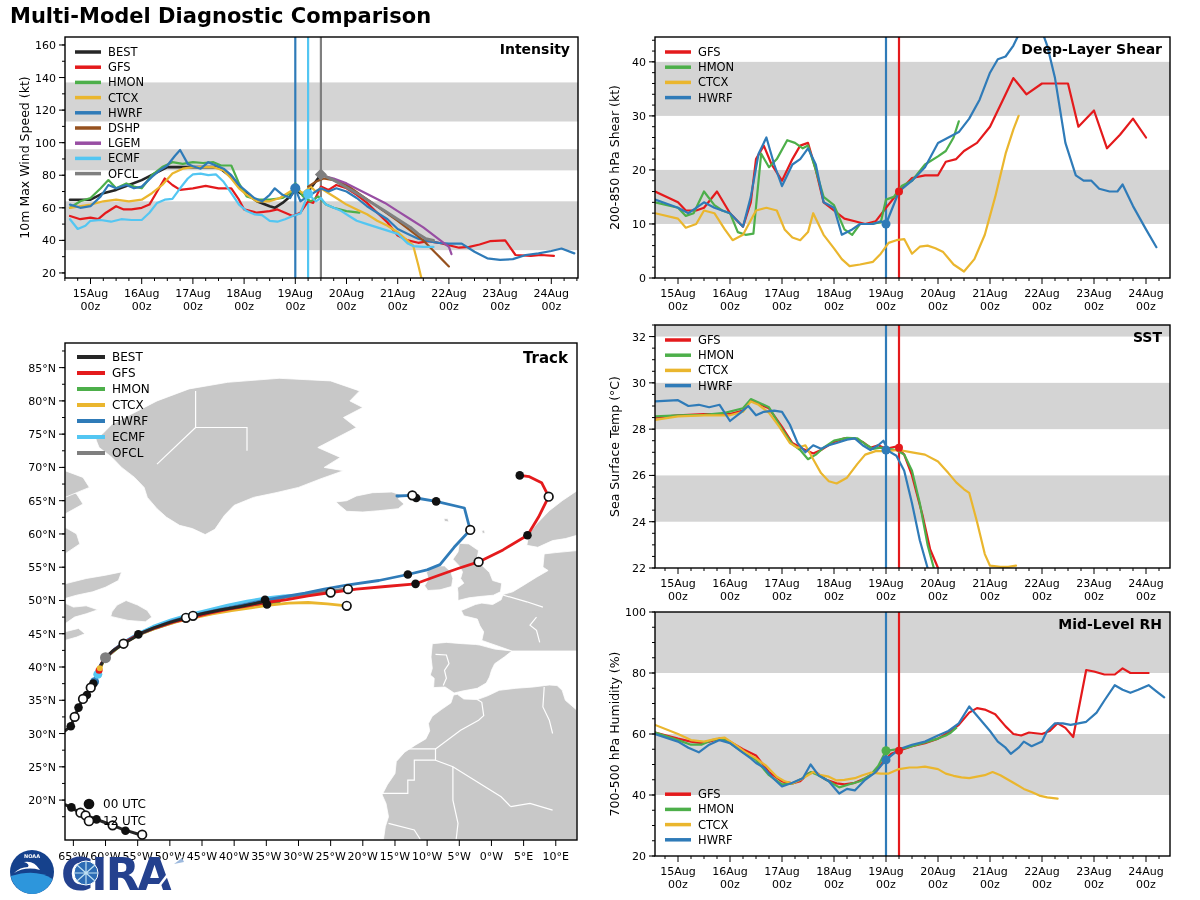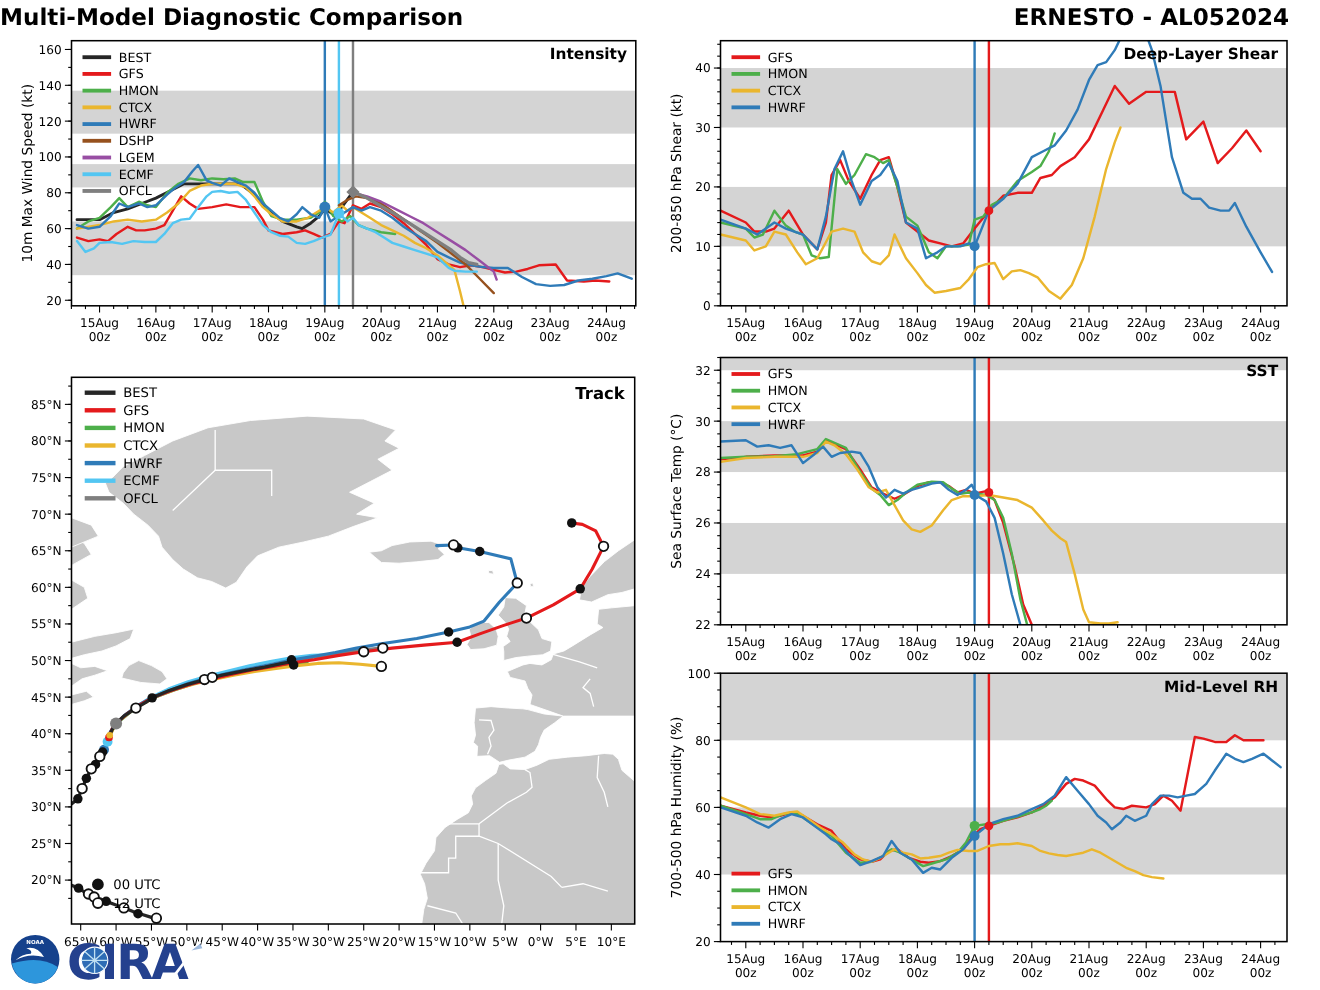--- a/index.html
+++ b/index.html
@@ -1,30 +1,29 @@
 <!DOCTYPE html>
 <html><head>
 <meta charset="utf-8">
 <style>
   html,body{margin:0;padding:0;background:#fff;}
   #stage{position:relative;width:1200px;height:900px;background:#fff;overflow:hidden;
          font-family:"DejaVu Sans","Liberation Sans",sans-serif;}
   .hdr{position:absolute;top:4px;font-weight:bold;font-size:21px;color:#000;}
-  #hdr-left{left:0;}
+  #hdr-left{left:10px;}
   #hdr-right{right:28px;}
   svg text{font-family:"DejaVu Sans","Liberation Sans",sans-serif;}
   #figure-svg{position:absolute;left:0;top:0;}
   #cira-logo{position:absolute;left:6px;top:846px;width:280px;height:52px;}
 </style>
 </head>
 <body>
 
 <div id="stage">
   <div id="hdr-left" class="hdr">Multi-Model Diagnostic Comparison</div>
-  <div id="hdr-right" class="hdr">ERNESTO - AL052024</div>
   <svg id="figure-svg" width="1200" height="900">
       <g>
         <rect x="65" y="201.30337837837837" width="513" height="48.851351351351354" fill="#d4d4d4"></rect>
         <rect x="65" y="149.1952702702703" width="513" height="21.168918918918905" fill="#d4d4d4"></rect>
         <rect x="65" y="82.43175675675676" width="513" height="39.081081081081095" fill="#d4d4d4"></rect>
         <clipPath id="clip-intensity">
           <rect x="65" y="37" width="513" height="241"></rect>
         </clipPath>
         <g clip-path="url(#clip-intensity)">
           <line x1="295.3" x2="295.3" y1="37" y2="278" stroke="#2f7bb8" stroke-width="2.2"></line>

